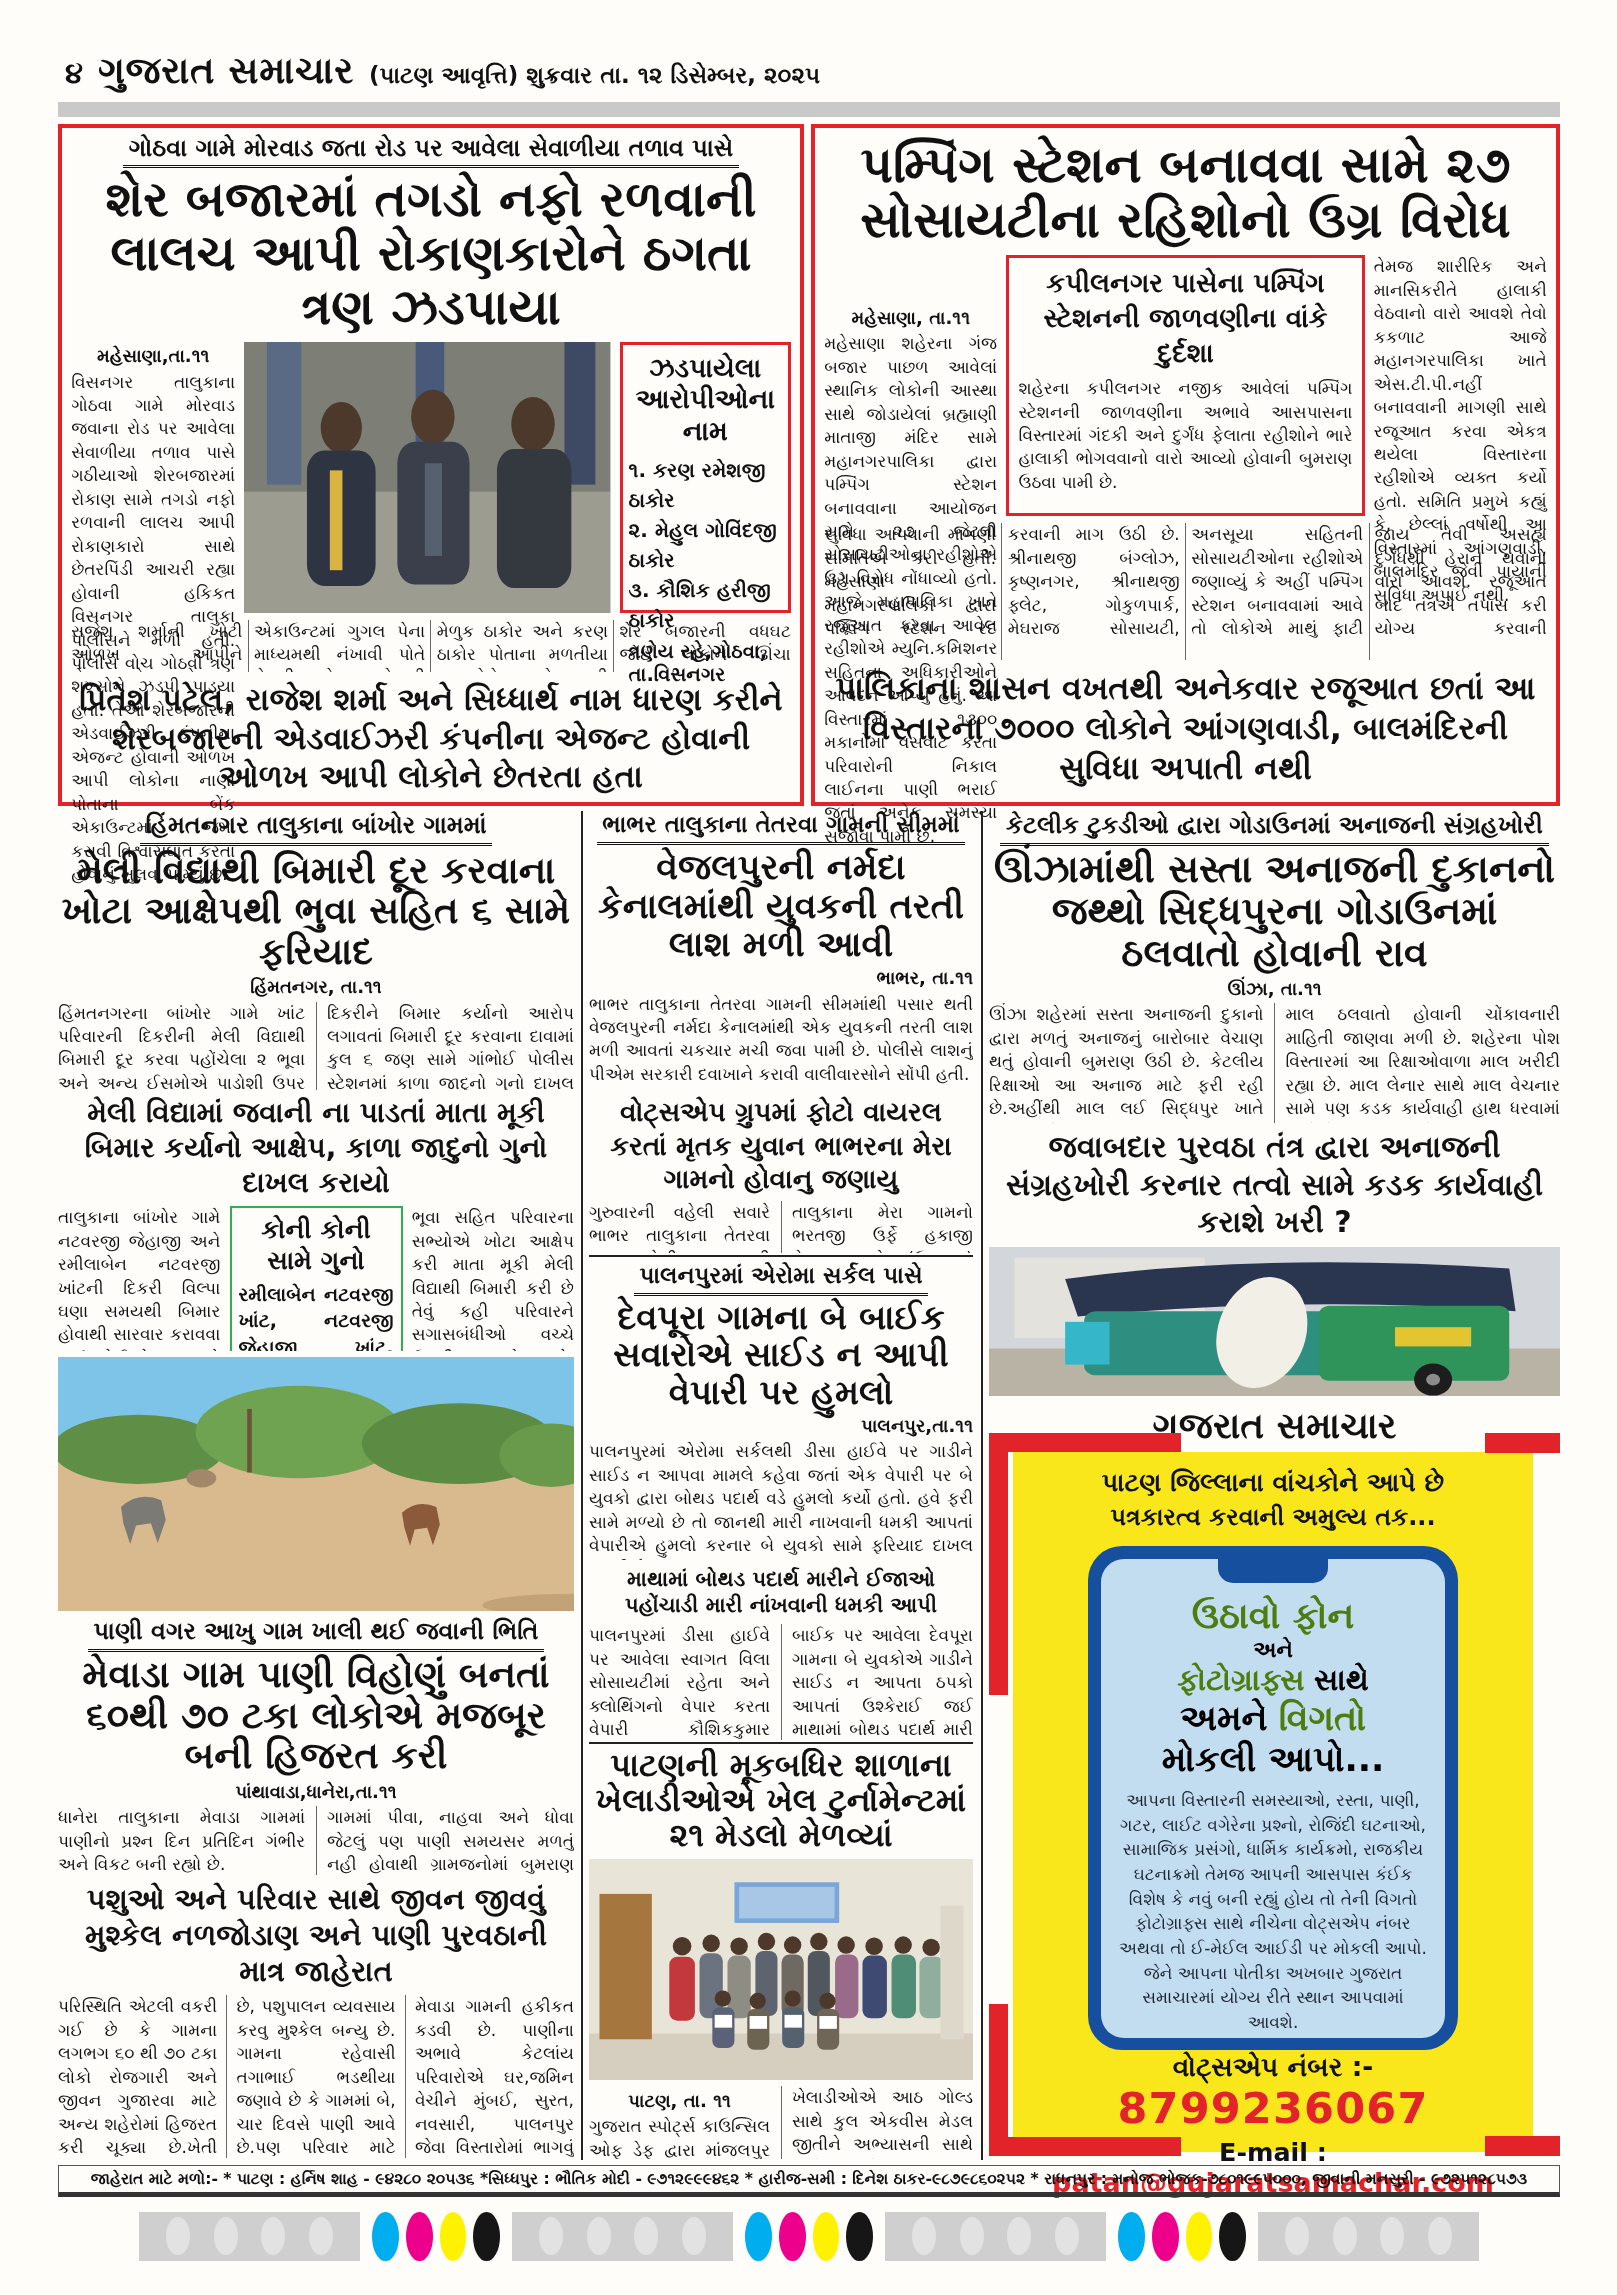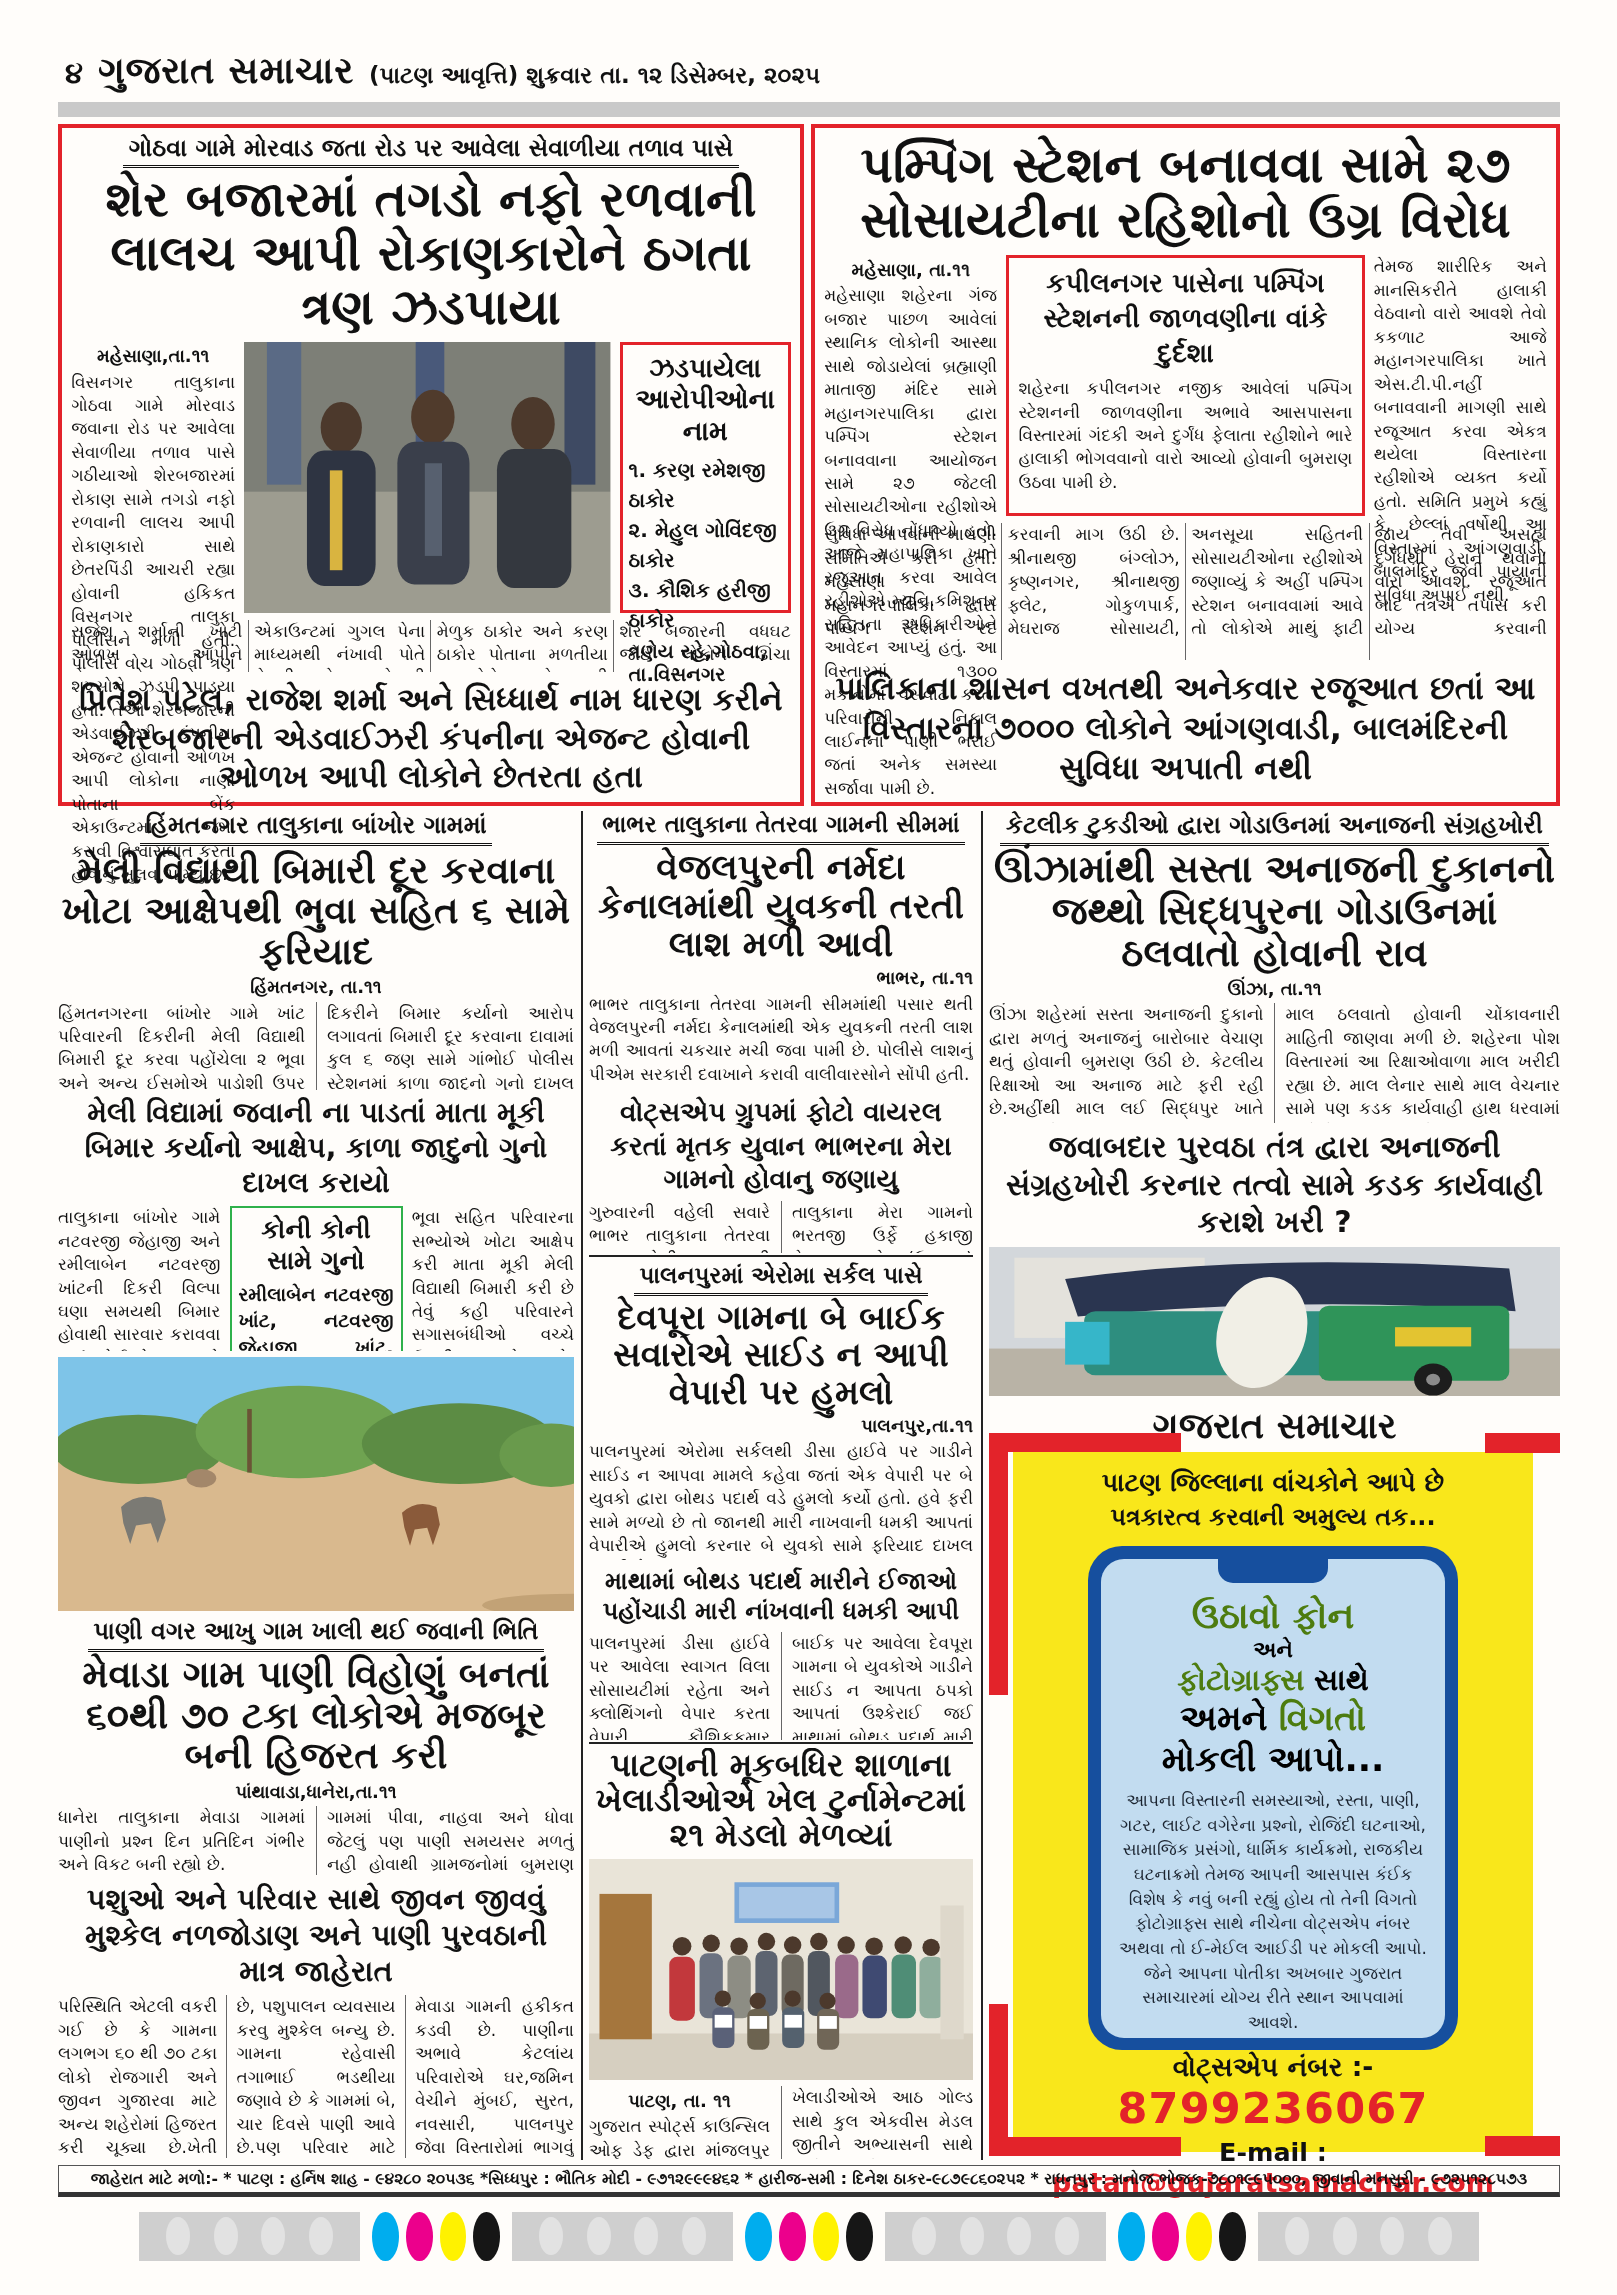--- a/index.html
+++ b/index.html
@@ -113,21 +113,21 @@
         <div class="nb-foot">ત્રણેય રહે,ગોઠવા, તા.વિસનગર</div>
       </div>
     </div>
     <div class="body cols4" style="margin-top:7px;height:125px;overflow:hidden;">રાજેશ શર્માની ખોટી ઓળખ આપીને રોકાણકારો સાથે વાત કરીને તેમના પૈસા અલગઅલગ બેંક એકાઉન્ટમાં ગુગલ પેના માધ્યમથી નંખાવી પોતે મેળવી લેતા હોવાની કબુલાત કરી હતી. સેવાળીયા તળાવ નજીક મેળુક ઠાકોર અને કરણ ઠાકોર પોતાના મળતીયા માણસોને સાથે રાખી મોબાઈલ ફોનમાં એપ્લીકેશનના માધ્યમથી શેર બજારની વધઘટ જોઈ લોકોને ઊંચા વળતરની લાલચ આપતા હતા. હકિકત મળેલી કે, ગોઠવા ગામે મોરવાડ જવાના રોડ પર આવેલ તળાવ પાસે ત્રણેય રૂપિયા ૧૯ હજારની મત્તા સાથે પકડાઈ ગયા હતા. તેમાના કરણે નાણાં ગુગલપેથી ટ્રાન્સફર કરાવ્યા હતા. જ્યારે પોતે શેરબજારના એજન્ટ હોવાનું કબુલી જતાં પોલીસે કાયદેસરની કાર્યવાહી હાથ ધરી હતી.</div>
     <div class="strip" style="font-size:31px;">પ્રિતેશ પટેલ, રાજેશ શર્મા અને સિધ્ધાર્થ નામ ધારણ કરીને શેરબજારની એડવાઈઝરી કંપનીના એજન્ટ હોવાની ઓળખ આપી લોકોને છેતરતા હતા</div>
   </div>
 
   <div class="redbox" style="left:811px;top:124px;width:749px;height:682px;">
     <div class="headline" style="font-size:50px;margin-top:4.6px;">પમ્પિંગ સ્ટેશન બનાવવા સામે ૨૭ સોસાયટીના રહિશોનો ઉગ્ર વિરોધ</div>
     <div style="display:flex;gap:9.2px;height:261px;margin-top:7px;">
-      <div style="width:173px;">
+      <div style="width:173px;margin-top:48px;">
         <div class="dateline">મહેસાણા, તા.૧૧</div>
         <div class="body">મહેસાણા શહેરના ગંજ બજાર પાછળ આવેલાં સ્થાનિક લોકોની આસ્થા સાથે જોડાયેલાં બ્રહ્માણી માતાજી મંદિર સામે મહાનગરપાલિકા દ્વારા પમ્પિંગ સ્ટેશન બનાવવાના આયોજન સામે ૨૭ જેટલી સોસાયટીઓના રહીશોએ ઉગ્ર વિરોધ નોંધાવ્યો હતો. આજે મહાપાલિકા ખાતે રજૂઆત કરવા આવેલ રહીશોએ મ્યુનિ.કમિશનર સહિતના અધિકારીઓને આવેદન આપ્યું હતું. આ વિસ્તારમાં ૧૩૦૦ મકાનોમાં વસવાટ કરતા પરિવારોની નિકાલ લાઈનના પાણી ભરાઈ જતાં અનેક સમસ્યા સર્જાવા પામી છે.</div>
       </div>
       <div class="subbox" style="flex:1;">
         <div class="sb-title">કપીલનગર પાસેના પમ્પિંગ સ્ટેશનની જાળવણીના વાંકે દુર્દશા</div>
         <div class="body">શહેરના કપીલનગર નજીક આવેલાં પમ્પિંગ સ્ટેશનની જાળવણીના અભાવે આસપાસના વિસ્તારમાં ગંદકી અને દુર્ગંધ ફેલાતા રહીશોને ભારે હાલાકી ભોગવવાનો વારો આવ્યો હોવાની બુમરાણ ઉઠવા પામી છે.</div>
       </div>
       <div style="width:173px;" class="body">તેમજ શારીરિક અને માનસિકરીતે હાલાકી વેઠવાનો વારો આવશે તેવો કકળાટ આજે મહાનગરપાલિકા ખાતે એસ.ટી.પી.નહીં બનાવવાની માગણી સાથે રજૂઆત કરવા એકત્ર થયેલા વિસ્તારના રહીશોએ વ્યક્ત કર્યો હતો. સમિતિ પ્રમુખે કહ્યું કે, છેલ્લાં વર્ષોથી આ વિસ્તારમાં આંગણવાડી, બાલમંદિર જેવી પાયાની સુવિધા અપાઈ નથી.</div>
     </div>
     <div class="body cols4" style="margin-top:7px;height:137px;overflow:hidden;">સુવિધા આપવાની માગણી સમિતિએ કરી હતી. મહેસાણા મહાનગરપાલિકા દ્વારા પમ્પિંગ સ્ટેશન રદ કરવાની માગ ઉઠી છે. શ્રીનાથજી બંગ્લોઝ, કૃષ્ણનગર, શ્રીનાથજી ફ્લેટ, ગોકુળપાર્ક, મેઘરાજ સોસાયટી, અનસૂયા સહિતની સોસાયટીઓના રહીશોએ જણાવ્યું કે અહીં પમ્પિંગ સ્ટેશન બનાવવામાં આવે તો લોકોએ માથું ફાટી જાય તેવી અસહ્ય દુર્ગંધથી હેરાન થવાનો વારો આવશે. રજૂઆત બાદ તંત્રએ તપાસ કરી યોગ્ય કરવાની હૈયાધારણા આપી હોવાનું સમિતિ પ્રમુખે જણાવ્યું હતુ.</div>
@@ -234,21 +234,21 @@
       <div class="body" style="flex:1;border-left:1.2px solid #666;padding-left:9.2px;">મેવાડા ગામની હકીકત કડવી છે. પાણીના અભાવે કેટલાંય પરિવારોએ ઘર,જમિન વેચીને મુંબઈ, સુરત, નવસારી, પાલનપુર જેવા વિસ્તારોમાં ભાગવું પડ્યું છે. ગામમાં રોજગાર કે ખેતીનો કોઈ આધાર નથી રહ્યો.મેવાડા સહિત ધાનેરા વિસ્તારના કેટલાંક ગામોમાં પાણીનું સંકટ ગંભીર છે. સરકારી સ્તરે તાત્કાલિક હસ્તક્ષેપ જરૂરી છે. નહીં તો આખું ગામ ખાલી થઈ જશે.</div>
     </div>
   </div>
 
   <div class="hline" style="left:589px;top:1255px;width:384px;"></div>
   <div class="article" style="left:589px;top:1262px;width:384px;height:478px;">
     <div class="kicker" style="font-size:23px;"><span>પાલનપુરમાં એરોમા સર્કલ પાસે</span></div>
     <div class="headline" style="font-size:34px;margin-top:3.5px;">દેવપૂરા ગામના બે બાઈક સવારોએ સાઈડ ન  આપી વેપારી પર હુમલો</div>
     <div class="dateline" style="text-align:right;">પાલનપુર,તા.૧૧</div>
     <div class="body" style="height:120px;overflow:hidden;">પાલનપુરમાં એરોમા સર્કલથી ડીસા હાઈવે પર ગાડીને સાઈડ ન આપવા મામલે કહેવા જતાં એક વેપારી પર બે યુવકો દ્વારા બોથડ પદાર્થ વડે હુમલો કર્યો હતો. હવે ફરી સામે મળ્યો છે તો જાનથી મારી નાખવાની ધમકી આપતાં વેપારીએ હુમલો કરનાર બે યુવકો સામે ફરિયાદ દાખલ કરાવી છે.</div>
-    <div class="subhead" style="font-size:24px;">માથામાં બોથડ પદાર્થ મારીને ઈજાઓ પહોંચાડી મારી નાંખવાની ધમકી આપી</div>
+    <div class="subhead" style="font-size:21px;">માથામાં બોથડ પદાર્થ મારીને ઈજાઓ પહોંચાડી મારી નાંખવાની ધમકી આપી</div>
     <div style="display:flex;gap:10.4px;flex:1;overflow:hidden;">
       <div class="body" style="flex:1;">પાલનપુરમાં ડીસા હાઈવે પર આવેલા સ્વાગત વિલા સોસાયટીમાં રહેતા અને ક્લોથિંગનો વેપાર કરતા વેપારી કૌશિકકુમાર ભીમાભાઈ પટેલ સાંજના સાડા સાત વાગ્યાના સુમારે એરોમા સર્કલ પાસેથી ઘર તરફ જઈ રહ્યા હતા. દરમિયાન</div>
       <div class="body" style="flex:1;border-left:1.2px solid #666;padding-left:10.4px;">બાઈક પર આવેલા દેવપૂરા ગામના બે યુવકોએ ગાડીને સાઈડ ન આપતા ઠપકો આપતાં ઉશ્કેરાઈ જઈ માથામાં બોથડ પદાર્થ મારી ઈજાઓ પહોંચાડી જાનથી મારી નાખવાની ધમકી આપી હતી. શહેર પોલીસે ગુનો નોંધી વધુ તપાસ હાથ ધરી છે.</div>
     </div>
   </div>
 
   <div class="hline" style="left:589px;top:1742px;width:384px;"></div>
   <div class="article" style="left:589px;top:1748px;width:384px;height:411px;">
     <div class="headline" style="font-size:32px;">પાટણની મૂકબધિર શાળાના ખેલાડીઓએ ખેલ ટુર્નામેન્ટમાં ૨૧ મેડલો મેળવ્યાં</div>
     <div class="photo" style="height:221px;margin-top:5.8px;">

